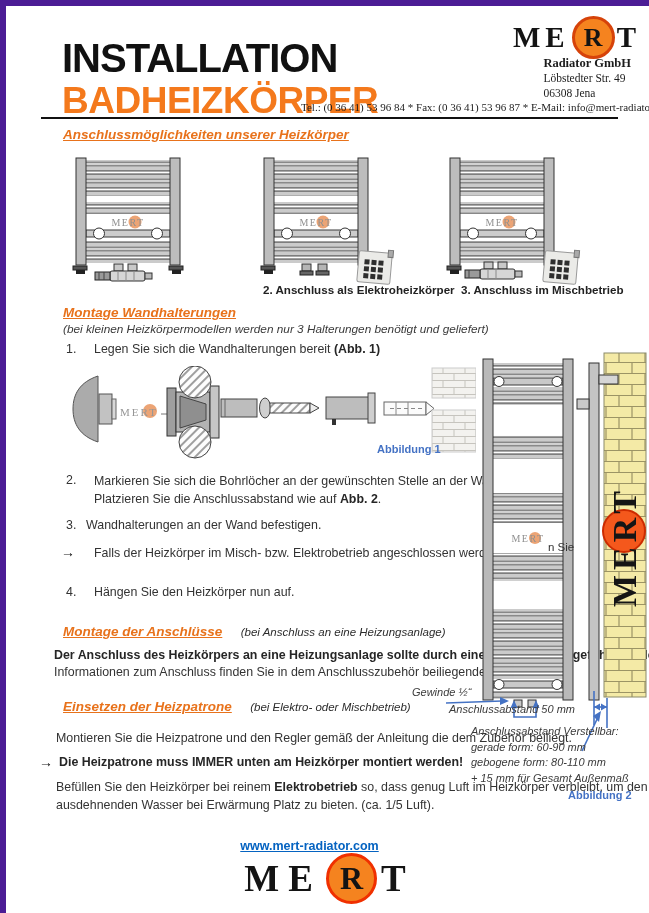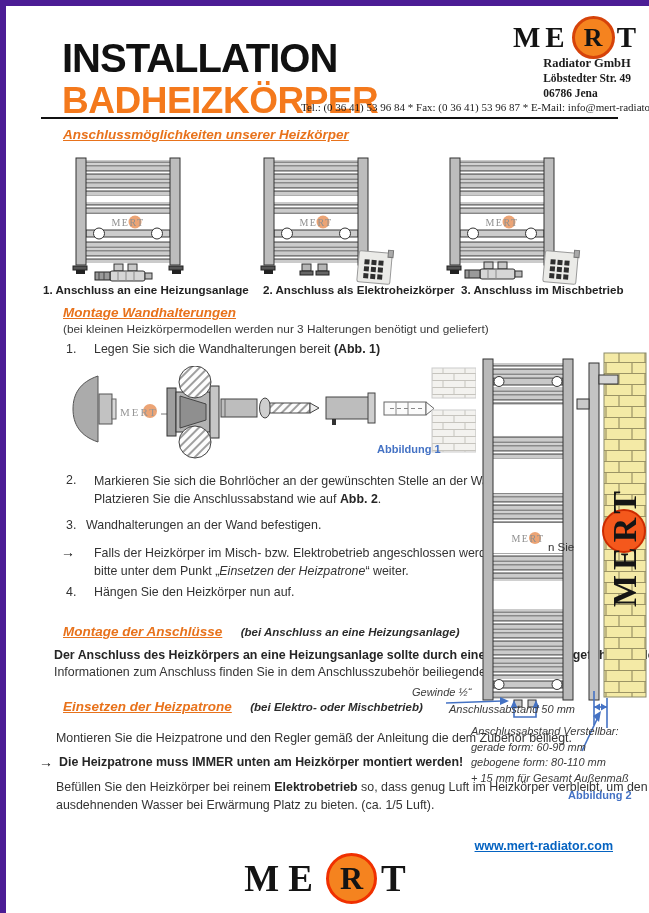--- a/index.html
+++ b/index.html
@@ -15,26 +15,26 @@
   .logo{display:flex;align-items:center;font-family:"Liberation Serif",serif;font-weight:700;color:#141414;}
   .logo .lg-txt{letter-spacing:5px;}
   .logo-r{border-radius:50%;background:#F5831F;display:flex;align-items:center;justify-content:center;letter-spacing:0;}
   .hdr-logo{font-size:29px;}
   .hdr-logo .logo-r{width:37px;height:37px;border:3px solid #D6430A;margin:0 2px;font-size:26px;}
   .ftr-logo{font-size:37px;}
   .ftr-logo .lg-txt{letter-spacing:9px;}
   .ftr-logo .logo-r{width:45px;height:45px;border:3px solid #F03000;margin:0 4px;font-size:32px;}
   .company{font-family:"Liberation Serif",serif;color:#1c1c1c;line-height:15px;}
   .company .c1{font-size:12.5px;font-weight:700;}
-  .company .c2{font-size:11.5px;font-weight:700;}
+  .company .c2{font-size:11.5px;font-weight:400;}
   .contact{font-family:"Liberation Serif",serif;font-size:11px;color:#1c1c1c;width:345px;text-align:right;}
   .rule{background:#111;height:2px;}
   .sechead{font-size:13.5px;font-weight:700;font-style:italic;color:#E8721B;text-decoration:underline;}
-  .sechead-note{font-size:11.5px;font-weight:700;font-style:italic;color:#2c2c2c;text-decoration:none;margin-left:14px;}
-  .note-i{font-size:11.8px;color:#3a3a3a;}
+  .sechead-note{font-size:11.5px;font-weight:400;font-style:italic;color:#2c2c2c;text-decoration:none;margin-left:14px;}
+  .note-i{font-size:11.8px;font-style:italic;color:#3a3a3a;}
   .body-t{font-size:12.4px;color:#333;}
   .bold-t{font-weight:700;color:#262626;}
   .caption{font-size:11.6px;font-weight:700;color:#222;}
   .num{font-size:12.4px;color:#333;}
   .arrow-g{font-size:14px;font-weight:700;color:#111;}
   .fig-label{font-size:11px;font-weight:700;color:#4472C4;}
   .annot{font-size:11px;font-style:italic;color:#3b3b3b;}
   .frag{font-size:11.5px;color:#333;}
   .link{font-size:12.5px;font-weight:700;color:#0563C1;text-decoration:underline;cursor:pointer;}
   .lh17 > div{line-height:17.5px;}
@@ -71,21 +71,21 @@
   <div class="abs logo hdr-logo" style="left:507px;top:10px">
     <span class="lg-txt">ME</span>
     <span class="logo-r">
         <span>R</span>
       </span>
     <span class="lg-txt">T</span>
   </div>
   <div class="abs company" style="right:22px;top:50px">
     <div class="c1">Radiator GmbH</div>
     <div class="c2">Löbstedter Str. 49</div>
-    <div class="c2">06786 Jena</div>
+    <div class="c2">06308 Jena</div>
   </div>
   <div class="abs contact nw" style="left:295px;top:95px">Tel.: (0 36 41) 53 96 84  *  Fax: (0 36 41) 53 96 87  *  E-Mail: info@mert-radiator.com</div>
   <div class="abs rule" style="left:35px;top:111px;width:577px"></div>
 
   <div class="abs sechead nw" style="left:57px;top:121px">Anschlussmöglichkeiten unserer Heizkörper</div>
 
   <svg class="abs" style="left:62px;top:150px" width="150" height="128" viewBox="0 0 150 128">
     <g>
       <rect x="18" y="4" width="84" height="36" fill="url(#tubP)"></rect>
       <rect x="18" y="46" width="84" height="12" fill="url(#tubP)"></rect>
@@ -185,21 +185,20 @@
       <rect x="108" y="111" width="5" height="5" fill="#2E2E2E"></rect>
         <rect x="115" y="111" width="5" height="5" fill="#2E2E2E"></rect>
         <rect x="122" y="111" width="5" height="5" fill="#2E2E2E"></rect>
       <rect x="108" y="118" width="5" height="5" fill="#2E2E2E"></rect>
         <rect x="115" y="118" width="5" height="5" fill="#2E2E2E"></rect>
         <rect x="122" y="118" width="5" height="5" fill="#2E2E2E"></rect>
       <rect x="131" y="93" width="5" height="7" fill="#AAA" stroke="#777"></rect>
     </g>
   </svg>
 
-  <div class="abs caption nw" style="left:37px;top:277px">1. Anschluss an eine Heizungsanlage</div>
   <div class="abs caption nw" style="left:257px;top:277px">2. Anschluss als Elektroheizkörper</div>
   <div class="abs caption nw" style="left:455px;top:277px">3. Anschluss im Mischbetrieb</div>
 
   <div class="abs sechead nw" style="left:57px;top:299px">Montage Wandhalterungen</div>
   <div class="abs note-i nw" style="left:57px;top:316px">(bei kleinen Heizkörpermodellen werden nur 3 Halterungen benötigt und geliefert)</div>
 
   <div class="abs num" style="left:60px;top:336px">1.</div>
   <div class="abs body-t nw" style="left:88px;top:336px"><span>Legen Sie sich die Wandhalterungen bereit </span><span style="font-weight: 700; color: rgb(38, 38, 38);">(Abb. 1)</span></div>
 
   <svg class="abs" style="left:58px;top:360px" width="412" height="94" viewBox="0 0 412 94">
@@ -254,21 +253,20 @@
     <div class="body-t nw">Markieren Sie sich die Bohrlöcher an der gewünschten Stelle an der Wand.</div>
     <div class="body-t nw"><span>Platzieren Sie die Anschlussabstand wie auf </span><span style="font-weight: 700; color: rgb(38, 38, 38);">Abb. 2</span><span>.</span></div>
   </div>
 
   <div class="abs num" style="left:60px;top:512px">3.</div>
   <div class="abs body-t nw" style="left:80px;top:512px">Wandhalterungen an der Wand befestigen.</div>
 
   <div class="abs arrow-g" style="left:55px;top:538px">→</div>
   <div class="abs lh17" style="left:88px;top:539px">
     <div class="body-t nw">Falls der Heizkörper im Misch- bzw. Elektrobetrieb angeschlossen werden soll,</div>
-    <div class="body-t nw"><span>bitte unter dem Punkt „</span><span style="font-style: italic;">Einsetzen der Heizpatrone</span><span>“ weiter.</span></div>
   </div>
 
   <div class="abs num" style="left:60px;top:579px">4.</div>
   <div class="abs body-t nw" style="left:88px;top:579px">Hängen Sie den Heizkörper nun auf.</div>
 
   <div class="abs nw" style="left:57px;top:616px">
     <span class="sechead">Montage der Anschlüsse</span>
     <span class="sechead-note">(bei Anschluss an eine Heizungsanlage)</span>
   </div>
   <div class="abs body-t bold-t nw" style="left:48px;top:642px">Der Anschluss des Heizkörpers an eine Heizungsanlage sollte durch eine Fachfirma ausgeführt werden.</div>
@@ -343,21 +341,21 @@
   <div class="abs annot nw" style="left:406px;top:680px;width:58px;text-align:right">Gewinde ½“</div>
   <div class="abs annot nw" style="left:443px;top:697px">Anschlussabstand 50 mm</div>
   <div class="abs verstell" style="left:465px;top:718px">
     <div class="annot nw">Anschlussabstand Verstellbar:</div>
     <div class="annot nw">gerade form: 60-90 mm</div>
     <div class="annot nw">gebogene form: 80-110 mm</div>
     <div class="annot nw">+ 15 mm für Gesamt Außenmaß</div>
   </div>
   <div class="abs fig-label nw" style="left:562px;top:783px">Abbildung 2</div>
 
-  <div class="abs" style="left:0;top:830px;width:607px;text-align:right">
+  <div class="abs" style="left:0;top:830px;width:607px;text-align:center">
     <span class="link">www.mert-radiator.com</span>
   </div>
   <div class="abs logo ftr-logo" style="left:0;top:847px;width:647px;justify-content:center">
     <span class="lg-txt">ME</span>
     <span class="logo-r">
         <span>R</span>
       </span>
     <span class="lg-txt">T</span>
   </div>
 

